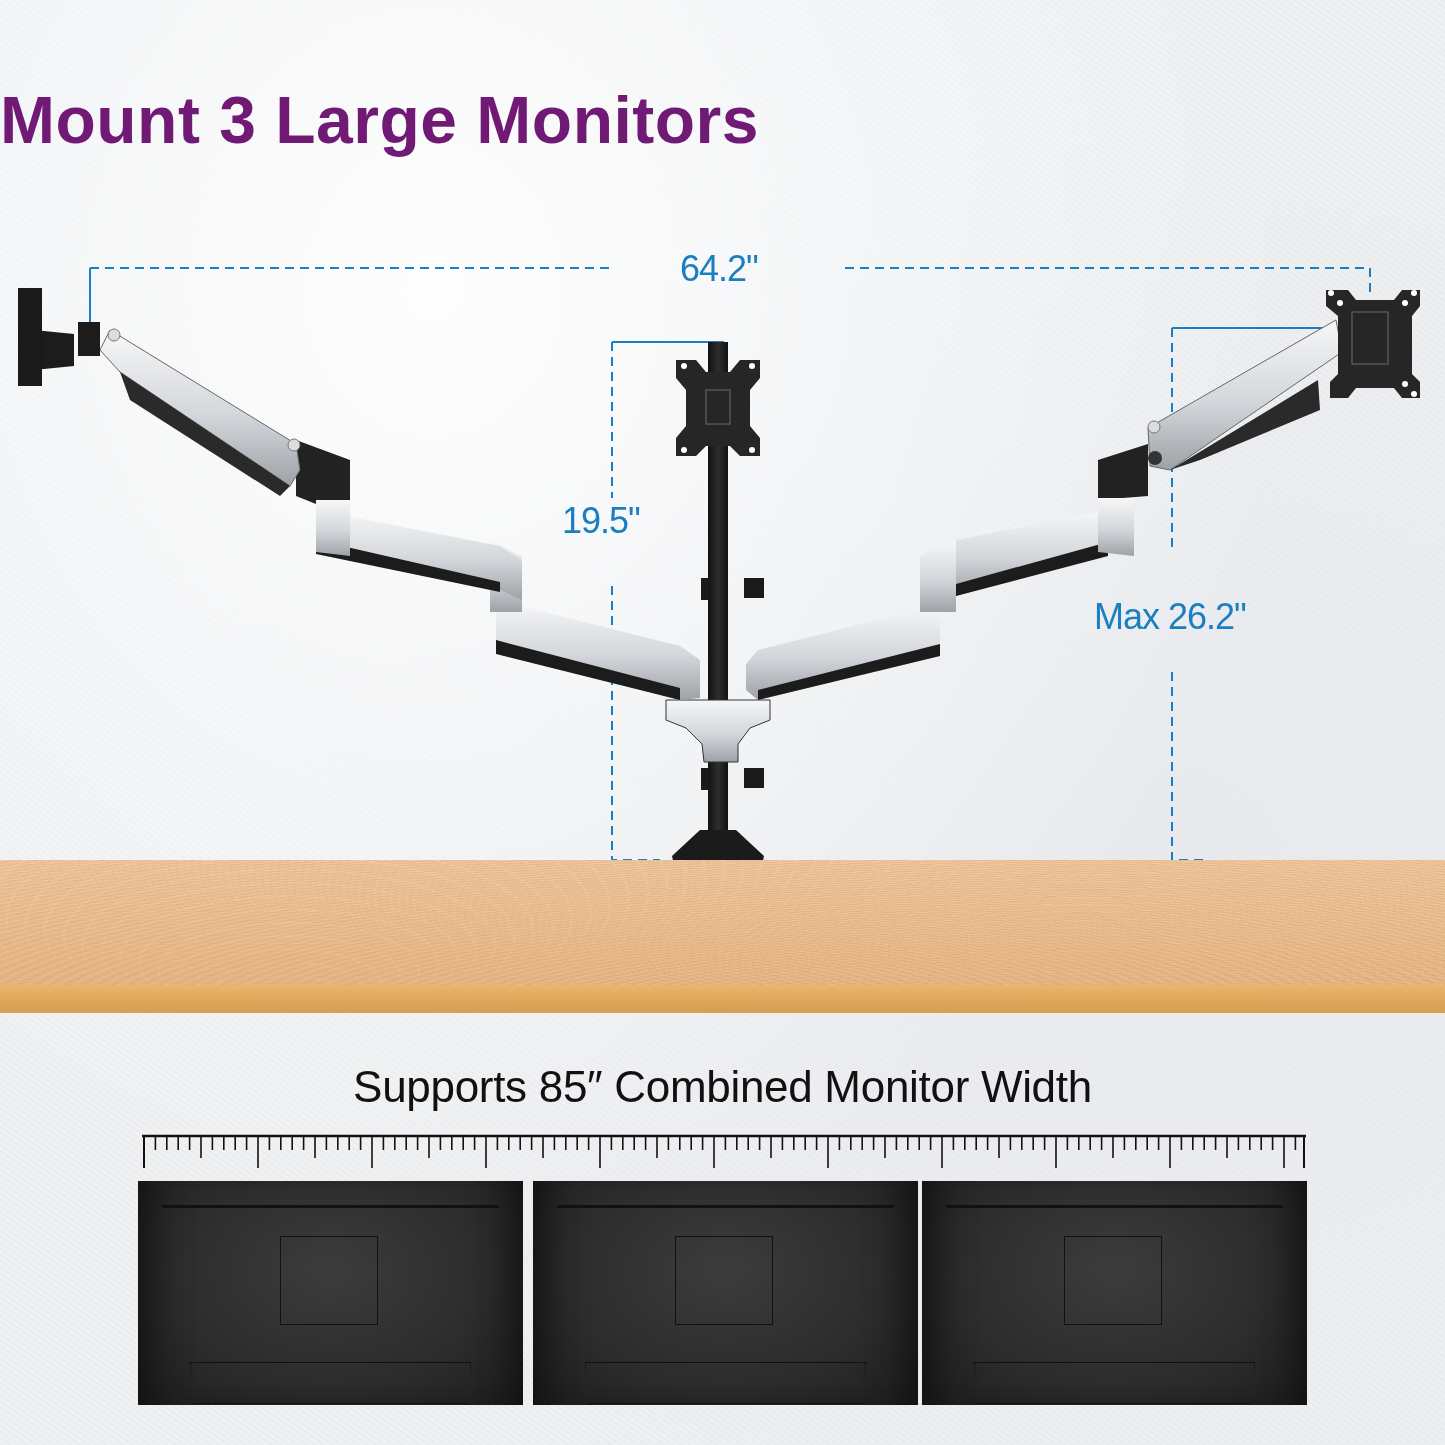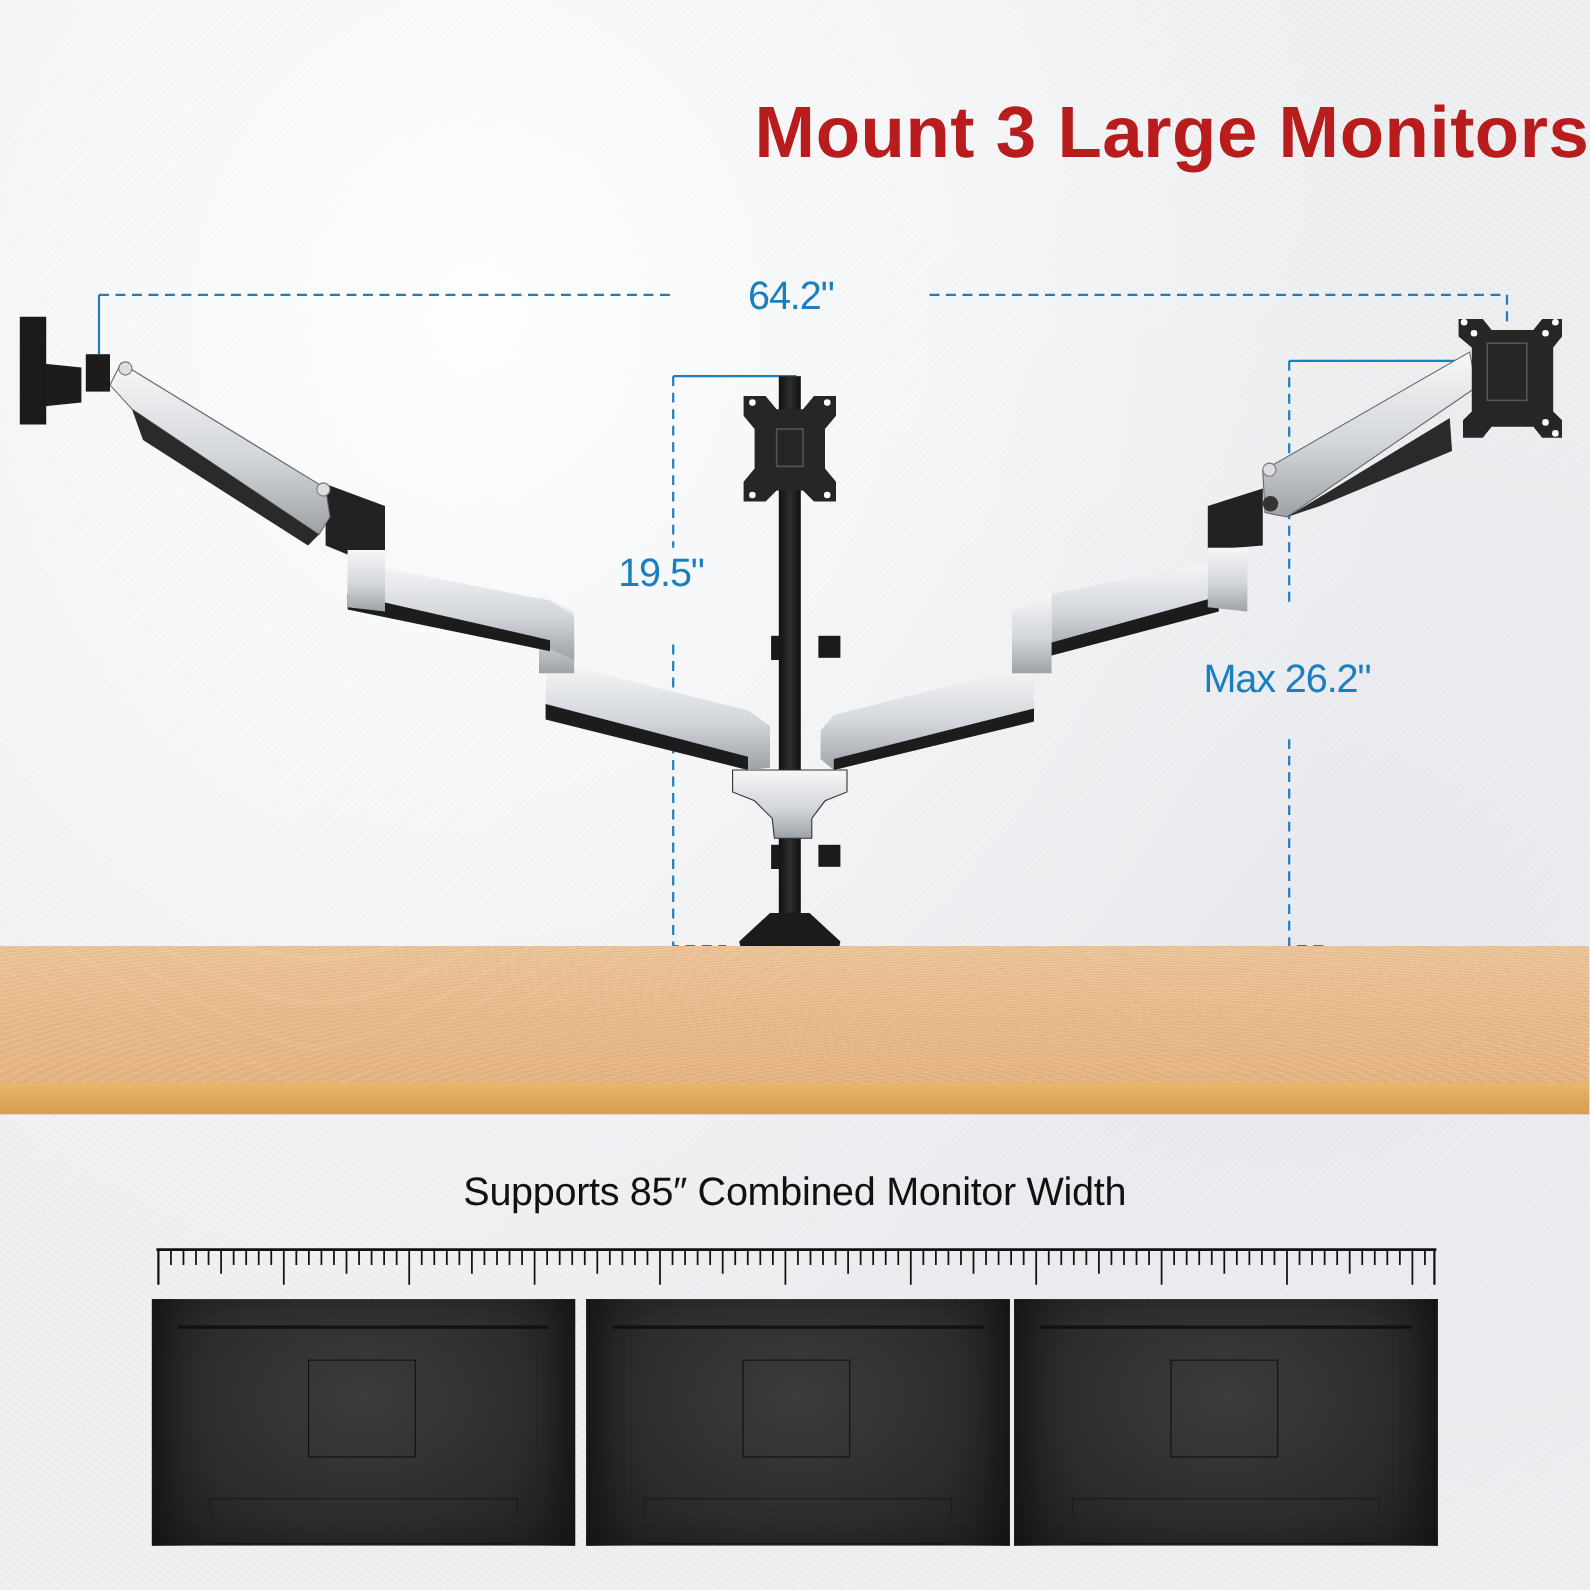--- a/index.html
+++ b/index.html
@@ -10,40 +10,40 @@
   }
   .wall {
     position: absolute; left: 0; top: 0; width: 1445px; height: 1445px;
     background:
       radial-gradient(ellipse at 30% 20%, rgba(255,255,255,0.9), rgba(255,255,255,0) 60%),
       radial-gradient(ellipse at 80% 60%, rgba(230,232,236,0.8), rgba(230,232,236,0) 60%),
       repeating-linear-gradient(35deg, rgba(0,0,0,0.018) 0 2px, rgba(255,255,255,0.02) 2px 5px),
       #eef0f2;
   }
   .title {
-    position: absolute; top: 82px; left: 0; width: 1445px; text-align: right;
-    font-size: 66px; font-weight: 700; color: #b91c1c; letter-spacing: 0.5px;
+    position: absolute; top: 82px; left: 0; width: 1445px; text-align: left;
+    font-size: 66px; font-weight: 700; color: #701a75; letter-spacing: 0.5px;
   }
   .dim-label {
     position: absolute; color: #1a7fc1; font-size: 36px; letter-spacing: -1px;
   }
   .desk-top {
     position: absolute; left: 0; top: 860px; width: 1445px; height: 128px;
     background:
       repeating-radial-gradient(ellipse at 20% 120%, rgba(180,120,70,0.10) 0 6px, rgba(255,255,255,0) 6px 14px),
       repeating-radial-gradient(ellipse at 75% 130%, rgba(180,120,70,0.10) 0 7px, rgba(255,255,255,0) 7px 15px),
       linear-gradient(#f0c9a0, #e8b887);
   }
   .desk-edge {
     position: absolute; left: 0; top: 985px; width: 1445px; height: 28px;
     background: linear-gradient(#e9b66a, #dca55a 60%, #d89e52);
   }
   .subtitle {
     position: absolute; top: 1062px; left: 0; width: 1445px; text-align: center;
-    font-size: 36px; color: #111; letter-spacing: -0.3px;
+    font-size: 44px; color: #111; letter-spacing: -0.3px;
   }
   .ruler { position: absolute; left: 142px; top: 1134px; width: 1164px; height: 40px; }
   .monitor {
     position: absolute; top: 1181px; width: 385px; height: 224px;
     background: radial-gradient(ellipse at 50% 40%, #3c3c3c, #2c2c2c 60%, #1e1e1e);
     box-shadow: inset 40px 0 40px -30px #111, inset -40px 0 40px -30px #111;
   }
   .monitor .bar { position: absolute; left: 24px; right: 24px; top: 24px; height: 3px; background: #111; }
   .monitor .plate { position: absolute; left: 142px; top: 55px; width: 96px; height: 87px; border: 1.5px solid #111; }
   .monitor .base {

